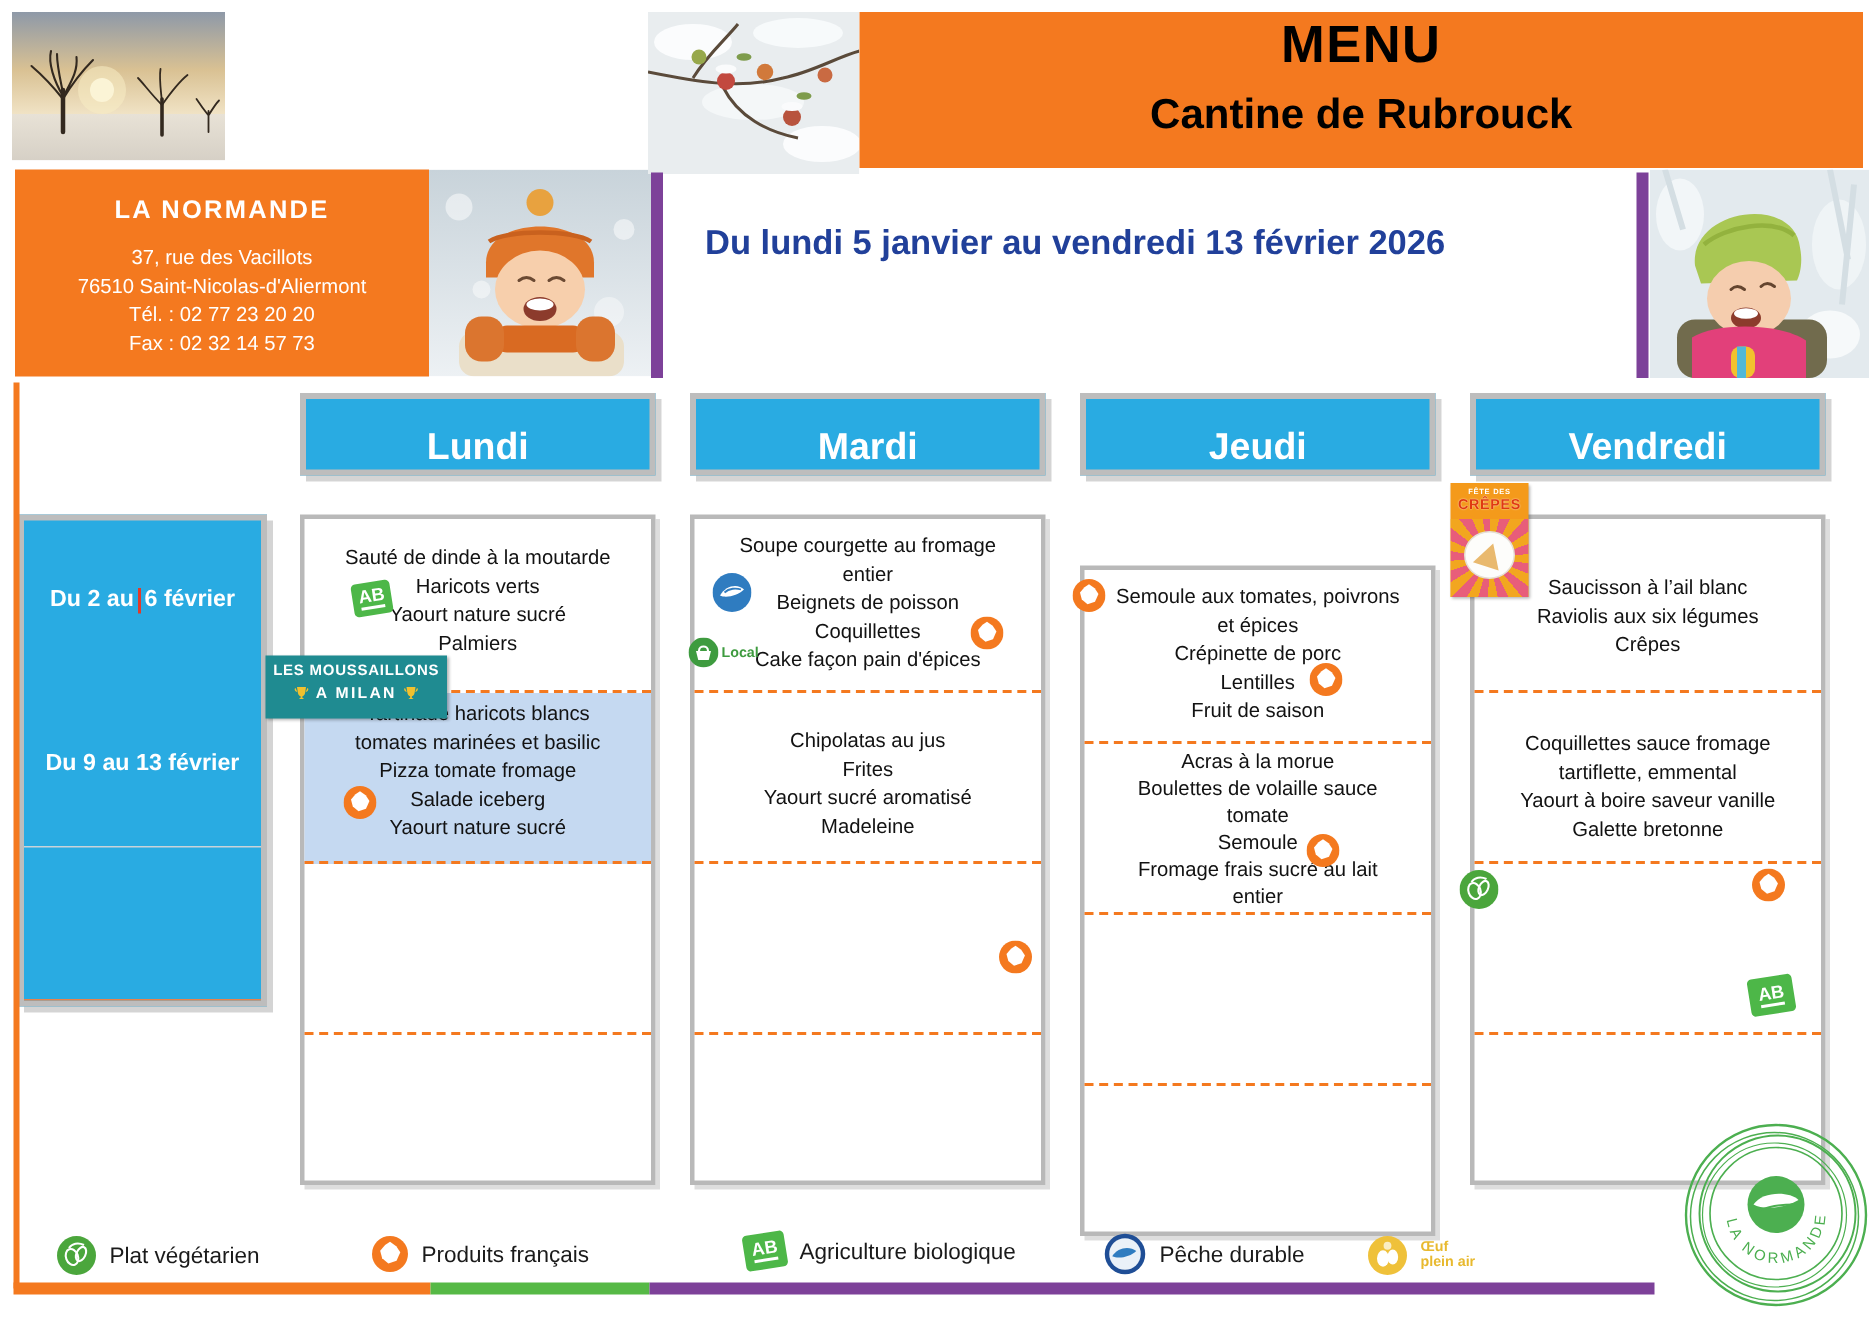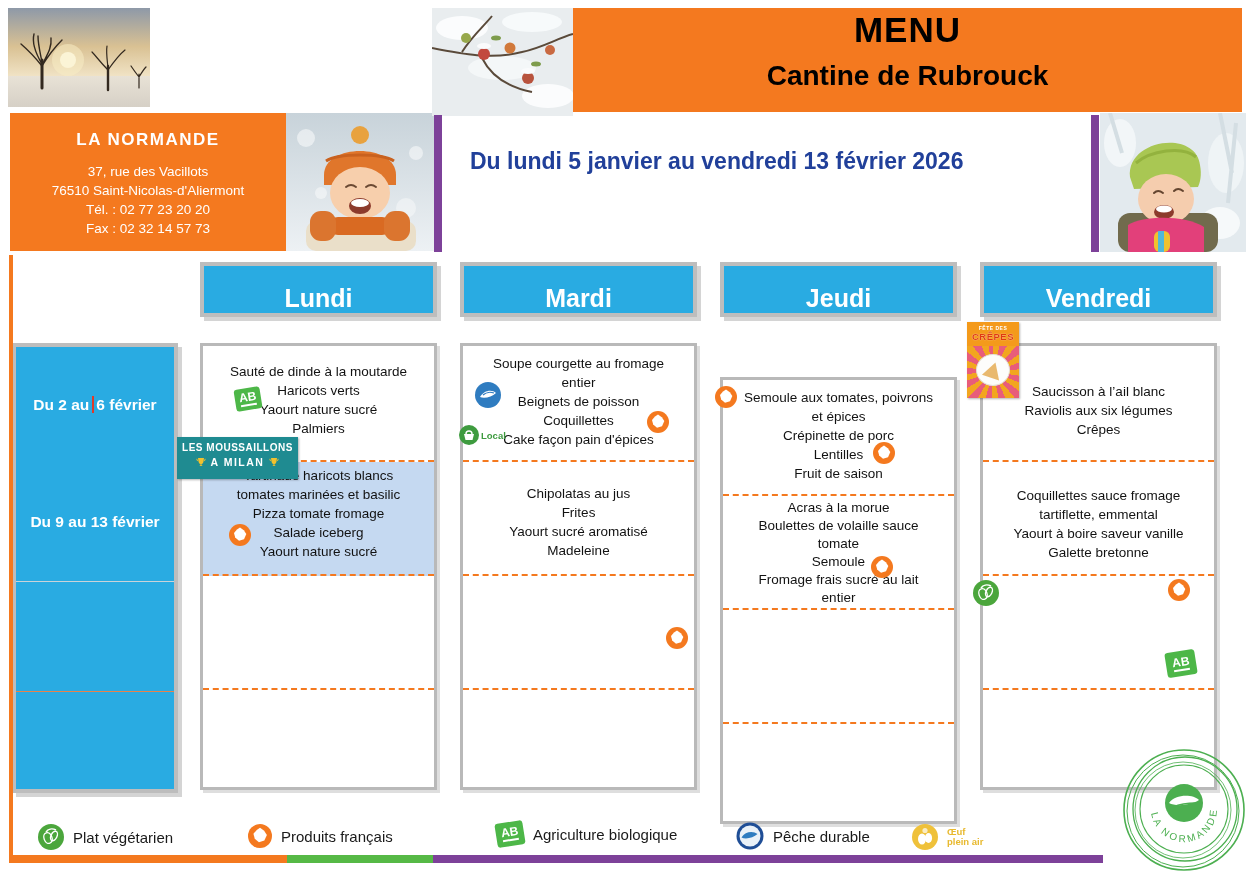--- a/index.html
+++ b/index.html
@@ -32,21 +32,21 @@
   .day-header {
     position:absolute; top:262px; width:237px; height:55px;
     background:#29ABE2; border:4px solid #bdbdbd;
     box-shadow:4px 4px 0 rgba(160,160,160,.45);
     display:flex; align-items:flex-end; justify-content:center;
     color:#fff; font-size:25px; font-weight:bold;
   }
 
   
   .week-col {
-    position:absolute; left:12px; top:343px; width:166px; height:450px;
+    position:absolute; left:12px; top:343px; width:166px; height:328px;
     background:#29ABE2; border:4px solid #bdbdbd;
     box-shadow:4px 4px 0 rgba(160,160,160,.45);
     display:flex; flex-direction:column;
   }
   .week-row {
     display:flex; align-items:center; justify-content:center;
     color:#fff; font-weight:bold; font-size:15.5px;
   }
   .week-row.r1 { height:115px; }
   .week-row.r2 { height:120px; border-bottom:1px solid #c9d3d9;align-items:center; }

